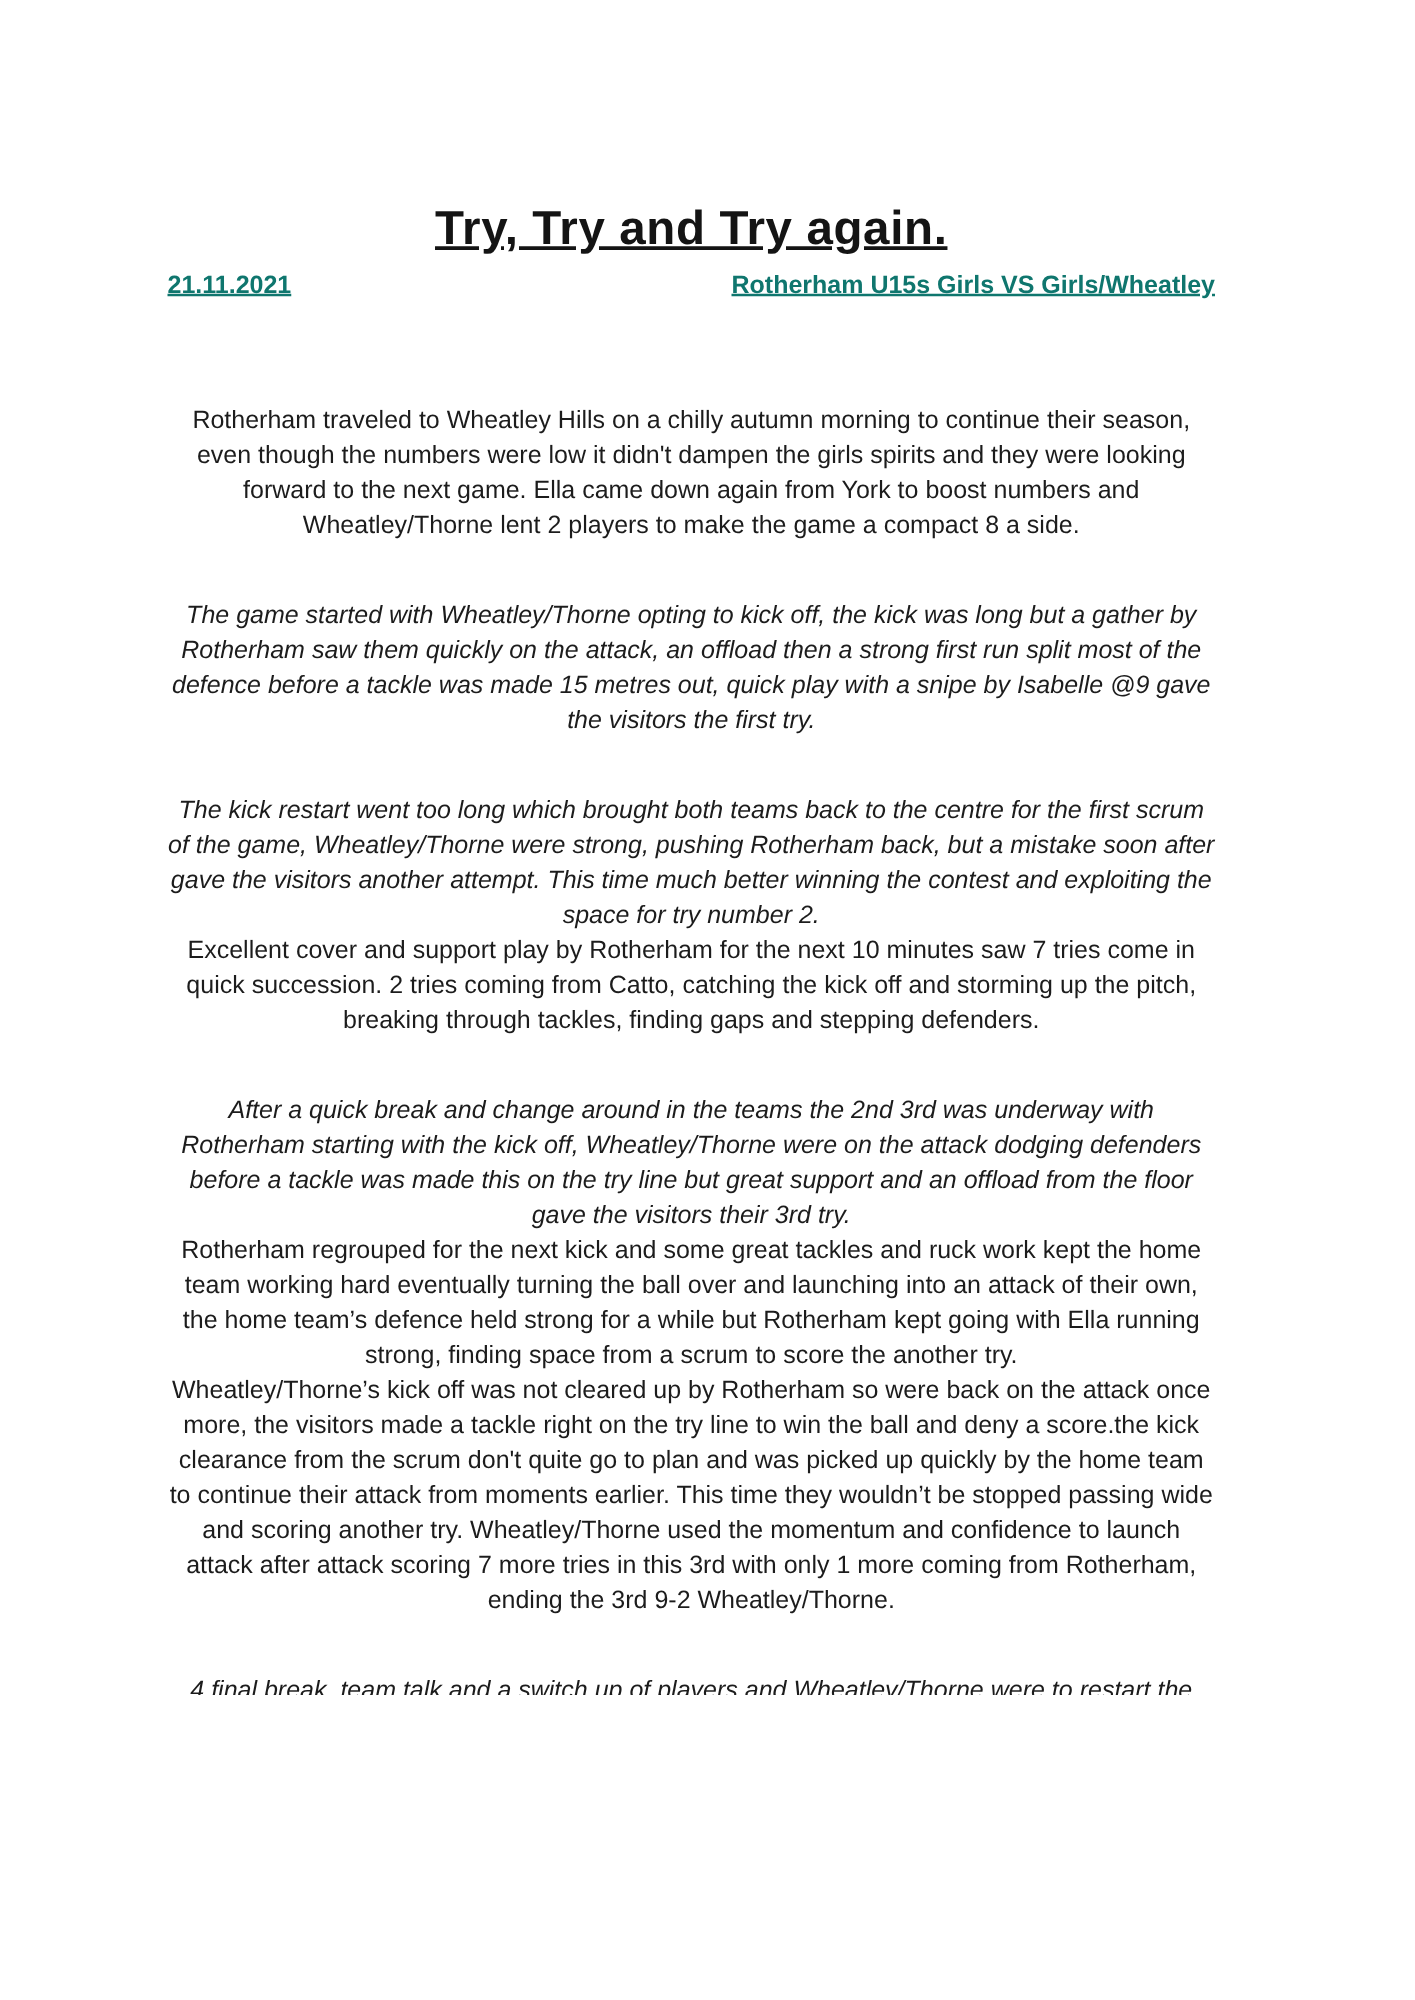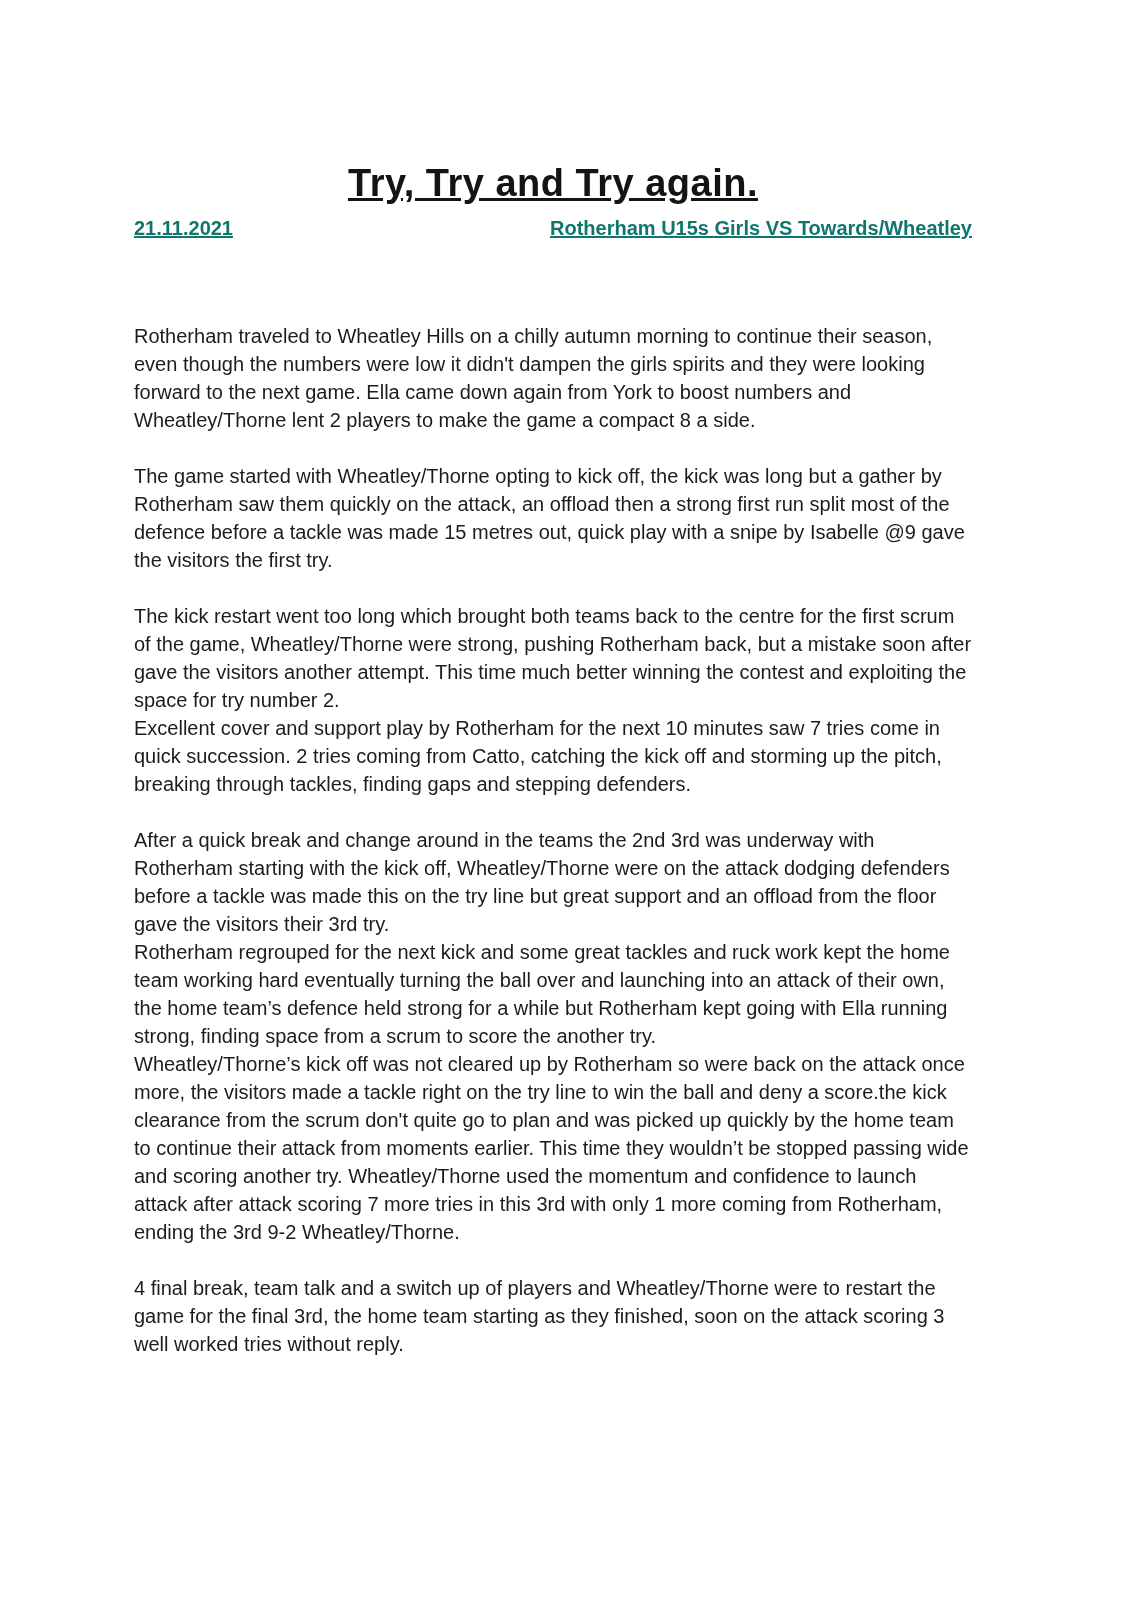--- a/index.html
+++ b/index.html
@@ -46,36 +46,38 @@
     text-decoration: underline;
   }
   .body-text {
     margin-top: 80px;
     font-size: 20px;
     line-height: 28px;
     color: #1c1c1c;
   }
   .body-text p {
     margin: 0;
+    text-align: center;
   }
   .body-text p.gap-above {
-    margin-top: 28px;
+    margin-top: 44px;
+    font-style: italic;
   }
 </style>
 </head>
 <body>
 
 <div class="page">
   <div class="content">
 
     <h1 class="doc-title">Try, Try and Try again.</h1>
 
     <div class="meta-row">
       <span>21.11.2021</span>
-      <span>Rotherham U15s Girls VS Towards/Wheatley</span>
+      <span>Rotherham U15s Girls VS Girls/Wheatley</span>
     </div>
 
     <div class="body-text">
       <p>Rotherham traveled to Wheatley Hills on a chilly autumn morning to continue their season, even though the numbers were low it didn't dampen the girls spirits and they were looking forward to the next game. Ella came down again from York to boost numbers and Wheatley/Thorne lent 2 players to make the game a compact 8 a side.</p>
       <p class="gap-above">The game started with Wheatley/Thorne opting to kick off, the kick was long but a gather by Rotherham saw them quickly on the attack, an offload then a strong first run split most of the defence before a tackle was made 15 metres out, quick play with a snipe by Isabelle @9 gave the visitors the first try.</p>
       <p class="gap-above">The kick restart went too long which brought both teams back to the centre for the first scrum of the game, Wheatley/Thorne were strong, pushing Rotherham back, but a mistake soon after gave the visitors another attempt. This time much better winning the contest and exploiting the space for try number 2.</p>
       <p>Excellent cover and support play by Rotherham for the next 10 minutes saw 7 tries come in quick succession. 2 tries coming from Catto, catching the kick off and storming up the pitch, breaking through tackles, finding gaps and stepping defenders.</p>
       <p class="gap-above">After a quick break and change around in the teams the 2nd 3rd was underway with Rotherham starting with the kick off, Wheatley/Thorne were on the attack dodging defenders before a tackle was made this on the try line but great support and an offload from the floor gave the visitors their 3rd try.</p>
       <p>Rotherham regrouped for the next kick and some great tackles and ruck work kept the home team working hard eventually turning the ball over and launching into an attack of their own, the home team’s defence held strong for a while but Rotherham kept going with Ella running strong, finding space from a scrum to score the another try.</p>
       <p>Wheatley/Thorne’s kick off was not cleared up by Rotherham so were back on the attack once more, the visitors made a tackle right on the try line to win the ball and deny a score.the kick clearance from the scrum don't quite go to plan and was picked up quickly by the home team to continue their attack from moments earlier. This time they wouldn’t be stopped passing wide and scoring another try. Wheatley/Thorne used the momentum and confidence to launch attack after attack scoring 7 more tries in this 3rd with only 1 more coming from Rotherham, ending the 3rd 9-2 Wheatley/Thorne.</p>

